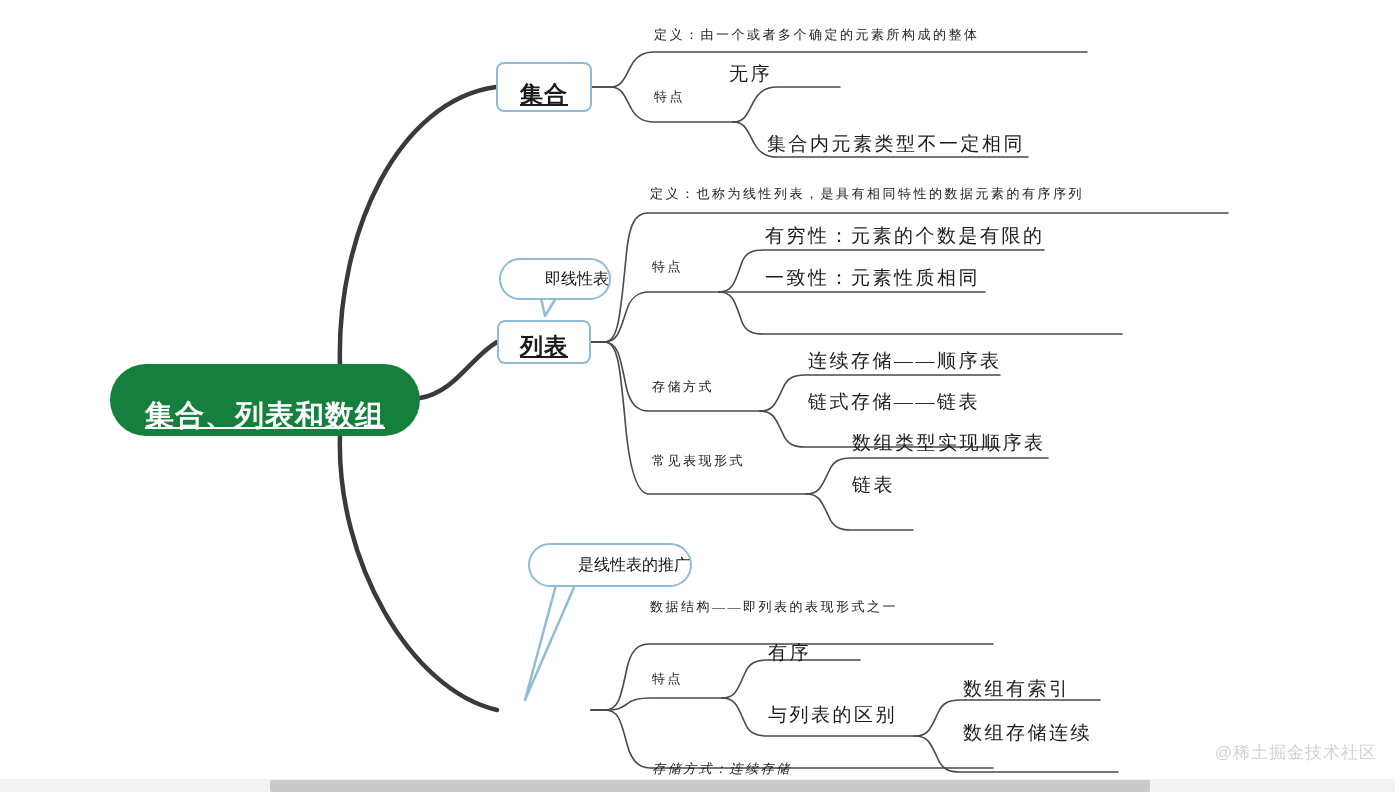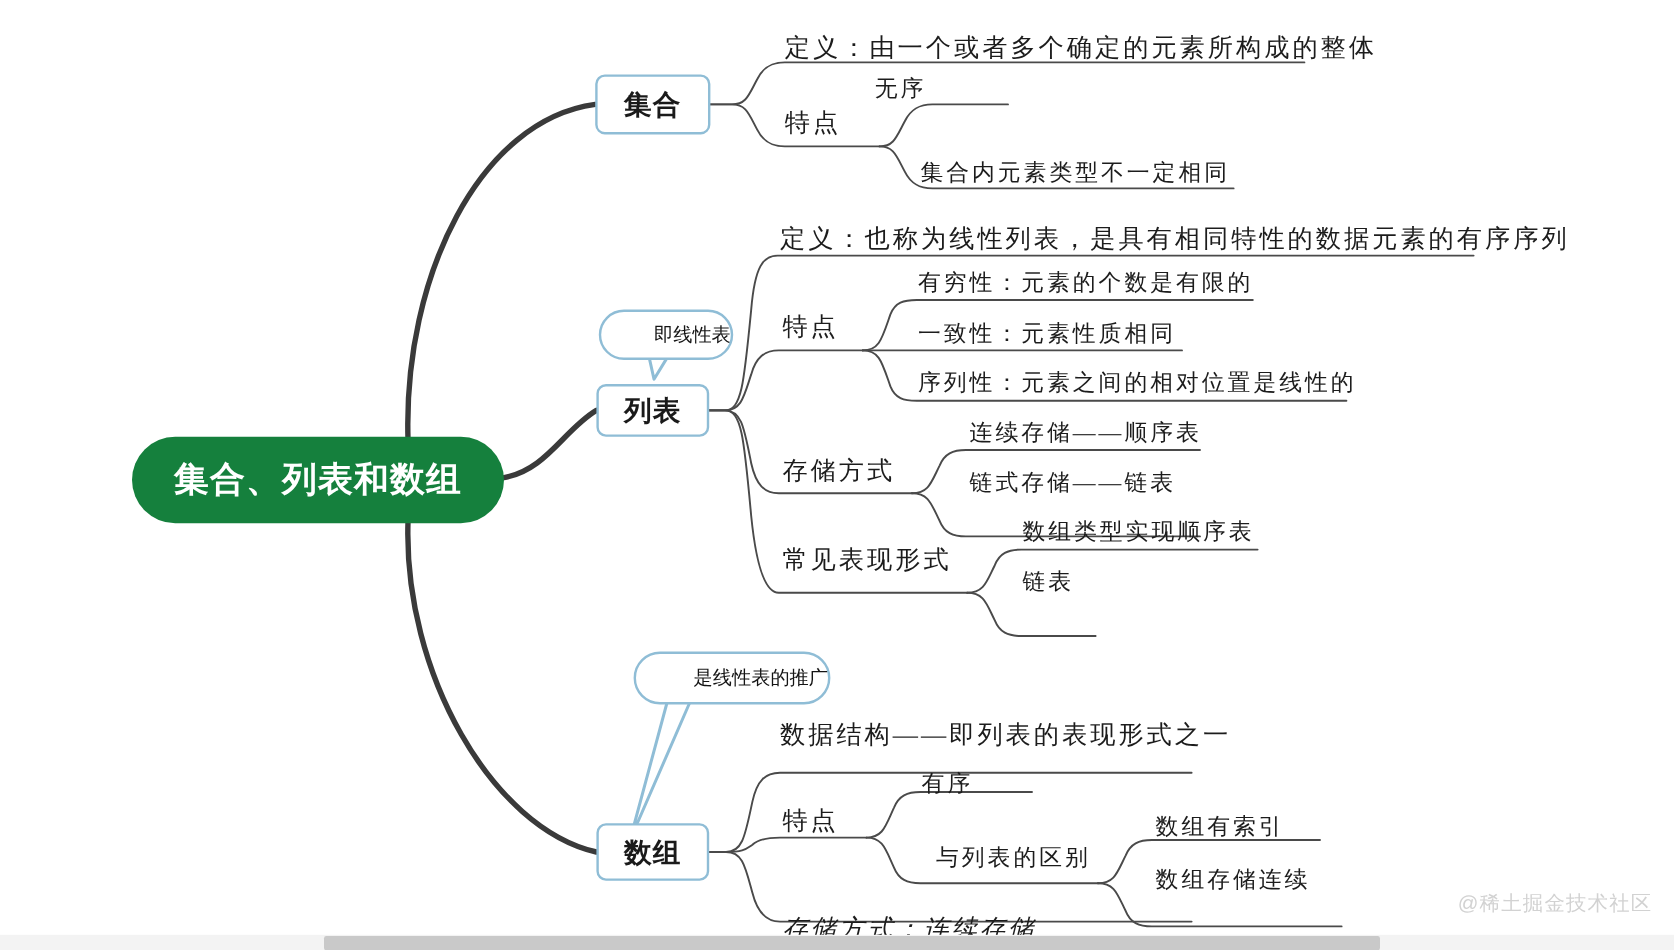--- a/index.html
+++ b/index.html
@@ -26,23 +26,24 @@
     left: 0;
     top: 0;
     width: 1395px;
     height: 792px;
   }
   
   .node {
     position: absolute;
     box-sizing: border-box;
     display: flex;
-    align-items: center;
+    align-items: flex-end;
     justify-content: center;
     white-space: nowrap;
+    text-decoration: underline;
   }
   .root-node {
     background: #15803d;
     color: #ffffff;
     border-radius: 40px;
     font-size: 29px;
     font-weight: bold;
     letter-spacing: 1px;
     left: 110px;
     top: 364px;
@@ -82,21 +83,21 @@
 
   
   .lbl {
     position: absolute;
     white-space: nowrap;
     color: #1c1c1c;
     font-family: "Liberation Serif", "DejaVu Serif", serif;
     font-size: 19px;
     letter-spacing: 2.5px;
   }
-  .lbl-lv1 { font-size: 21px; }
+  .lbl-lv1 { font-size: 13px; }
   .lbl-lv2 { font-size: 19px; }
 
   
   .watermark {
     position: absolute;
     right: 18px;
     bottom: 28px;
     color: #d2d2d2;
     font-size: 17px;
     letter-spacing: 1px;
@@ -181,55 +182,51 @@
   </div>
 
   <div class="node branch-node node-jihe">
     <span>集合</span>
   </div>
 
   <div class="node branch-node node-liebiao">
     <span>列表</span>
   </div>
 
-  <div class="node branch-node node-shuzu">
-    <span>数组</span>
-  </div>
 
   <div class="callout callout-linear">
     <span>即线性表</span>
   </div>
 
   <div class="callout callout-general">
     <span>是线性表的推广</span>
   </div>
 
   <div class="lbl lbl-lv1" style="left:654px; top:26px;">定义：由一个或者多个确定的元素所构成的整体</div>
   <div class="lbl lbl-lv1" style="left:654px; top:88px;">特点</div>
   <div class="lbl lbl-lv2" style="left:729px; top:61px;">无序</div>
   <div class="lbl lbl-lv2" style="left:767px; top:131px;">集合内元素类型不一定相同</div>
 
   <div class="lbl lbl-lv1" style="left:650px; top:185px;">定义：也称为线性列表，是具有相同特性的数据元素的有序序列</div>
   <div class="lbl lbl-lv1" style="left:652px; top:258px;">特点</div>
   <div class="lbl lbl-lv2" style="left:765px; top:223px;">有穷性：元素的个数是有限的</div>
   <div class="lbl lbl-lv2" style="left:765px; top:265px;">一致性：元素性质相同</div>
-  <div class="lbl lbl-lv2" style="left:765px; top:306px;">序列性：元素之间的相对位置是线性的</div>
 
   <div class="lbl lbl-lv1" style="left:652px; top:378px;">存储方式</div>
   <div class="lbl lbl-lv2" style="left:808px; top:348px;">连续存储——顺序表</div>
   <div class="lbl lbl-lv2" style="left:808px; top:389px;">链式存储——链表</div>
 
   <div class="lbl lbl-lv1" style="left:652px; top:452px;">常见表现形式</div>
   <div class="lbl lbl-lv2" style="left:852px; top:430px;">数组类型实现顺序表</div>
   <div class="lbl lbl-lv2" style="left:852px; top:472px;">链表</div>
 
   <div class="lbl lbl-lv1" style="left:650px; top:598px;">数据结构——即列表的表现形式之一</div>
   <div class="lbl lbl-lv1" style="left:652px; top:670px;">特点</div>
   <div class="lbl lbl-lv2" style="left:768px; top:640px;text-align:center;">有序</div>
-  <div class="lbl lbl-lv2" style="left:768px; top:702px;margin-left:12px;">与列表的区别</div>
+  <div class="lbl lbl-lv2" style="left:768px; top:702px;">与列表的区别</div>
   <div class="lbl lbl-lv2" style="left:963px; top:676px;">数组有索引</div>
   <div class="lbl lbl-lv2" style="left:963px; top:720px;">数组存储连续</div>
   <div class="lbl lbl-lv1" style="left:652px; top:760px;font-style:italic;">存储方式：连续存储</div>
 
   <div class="watermark">@稀土掘金技术社区</div>
 
   <div class="scrollbar-track">
     <div class="scrollbar-thumb"></div>
   </div>
 

